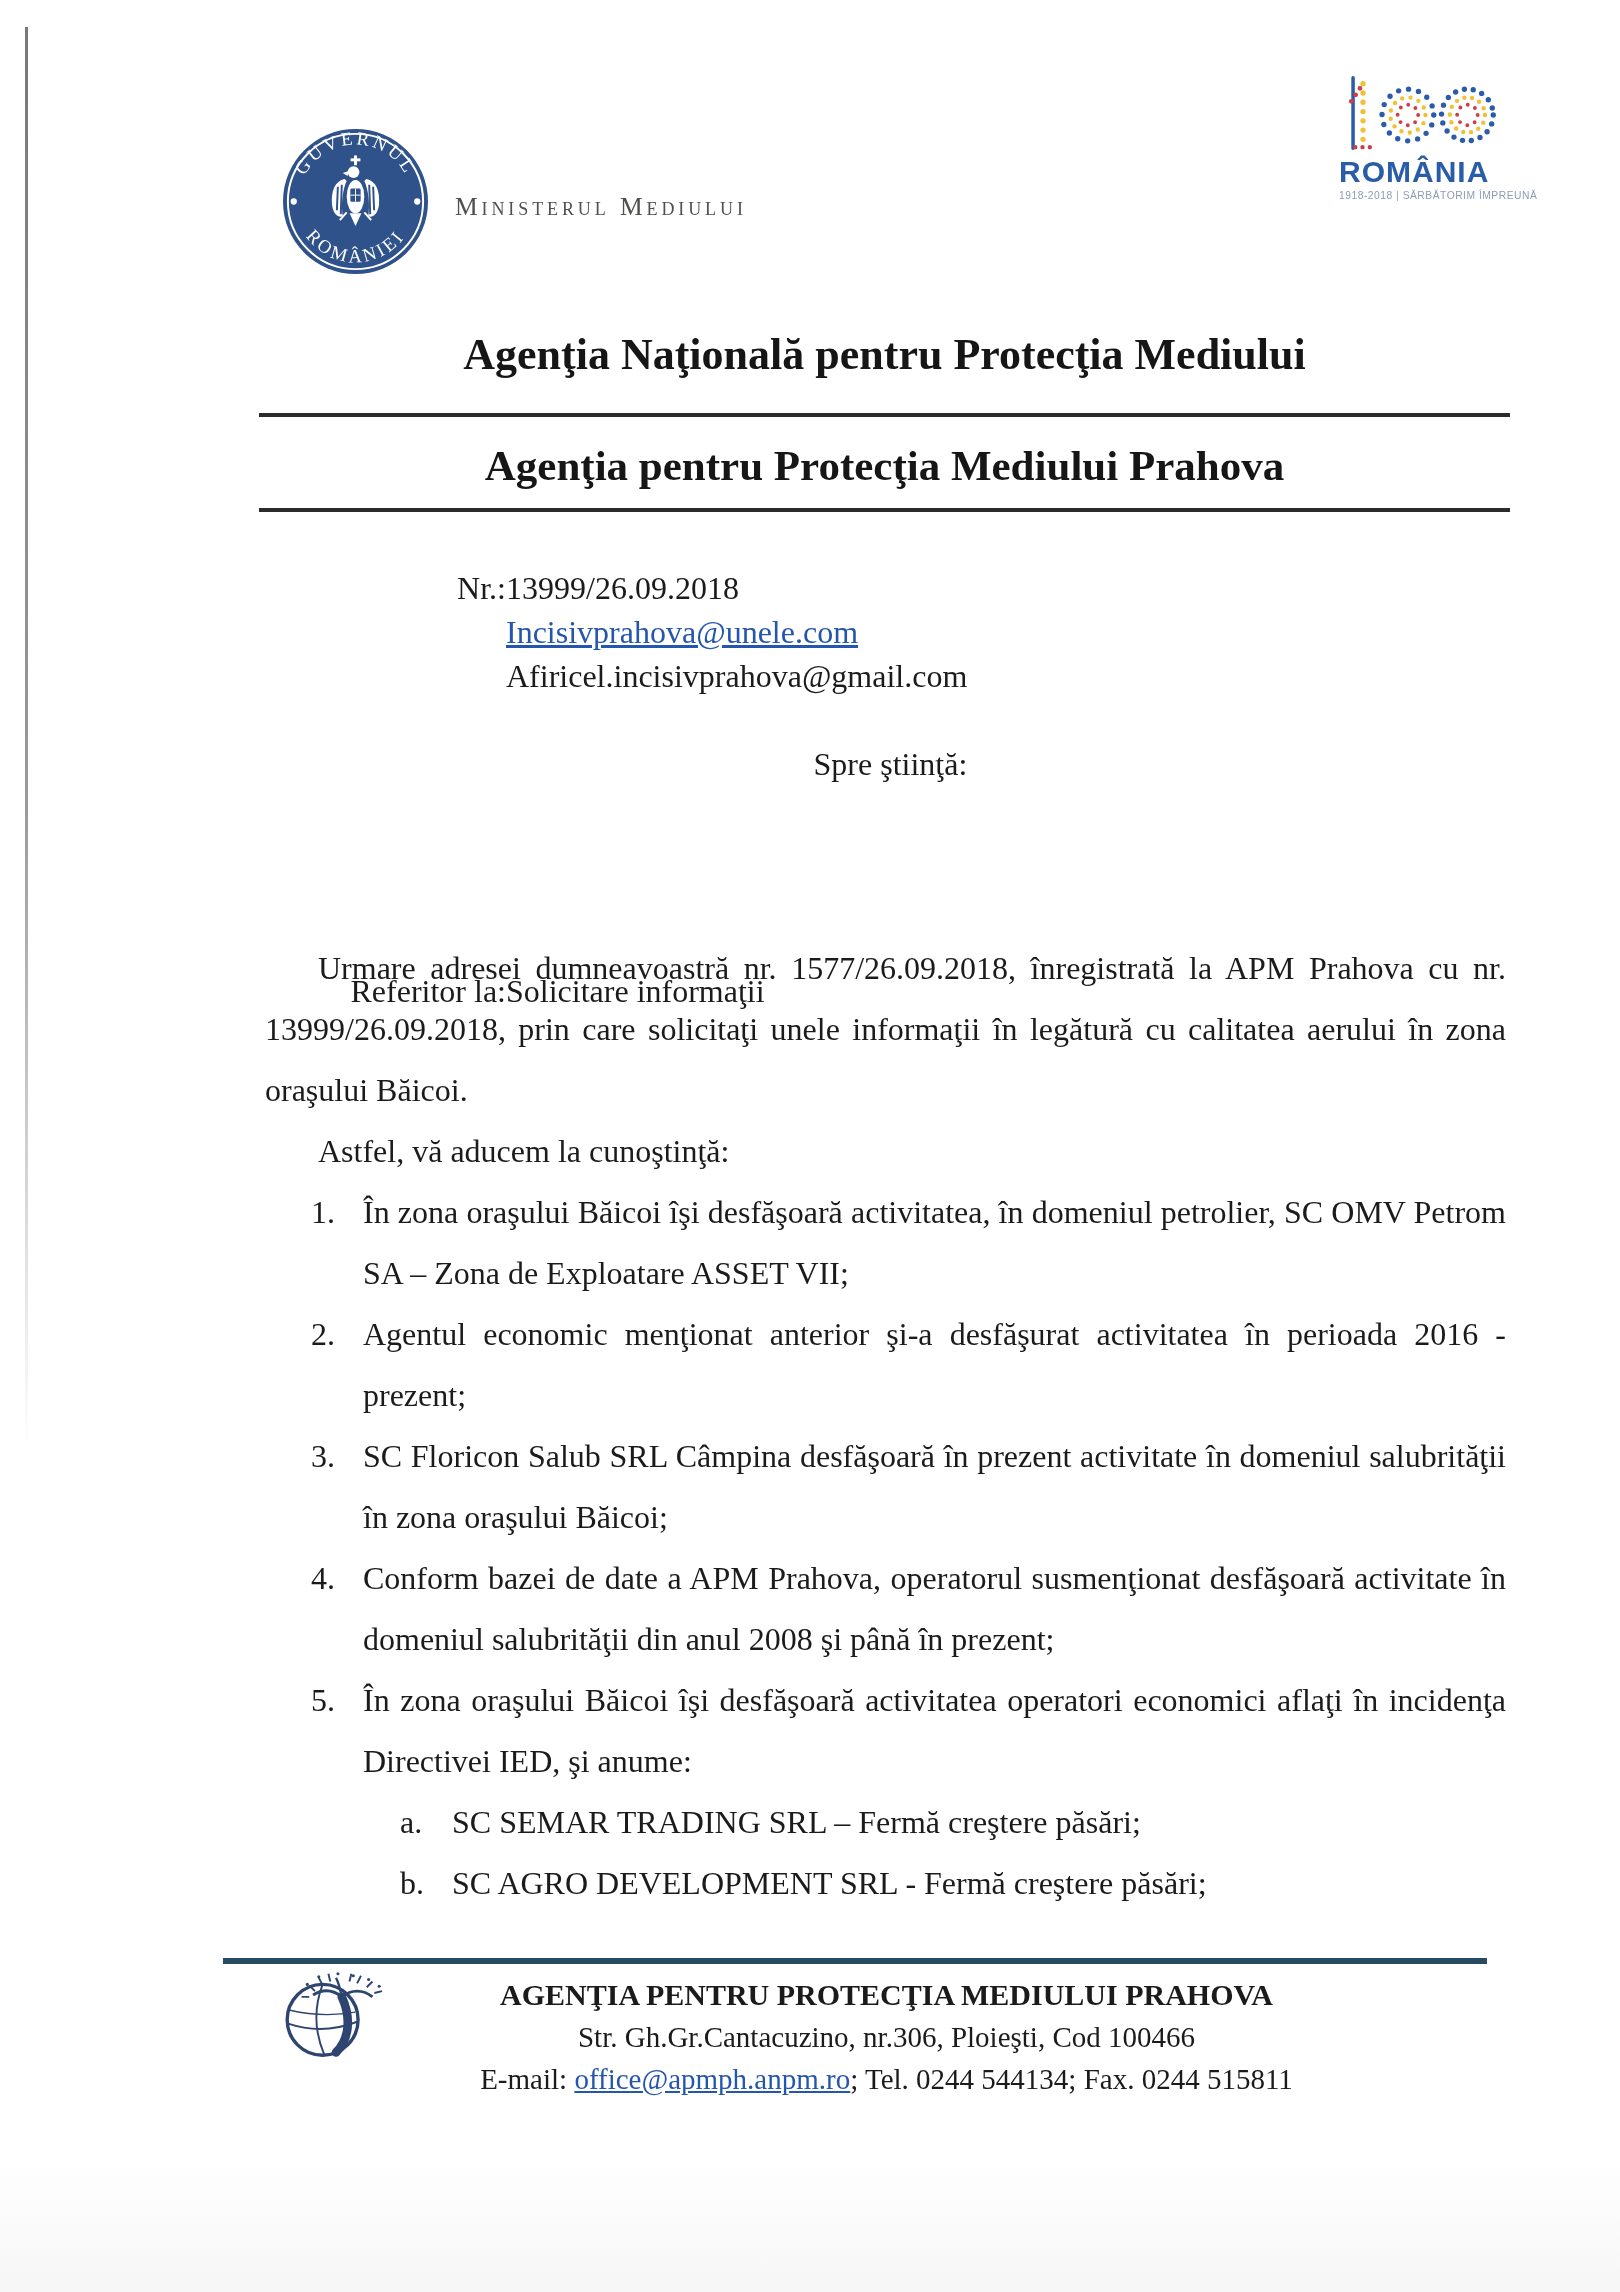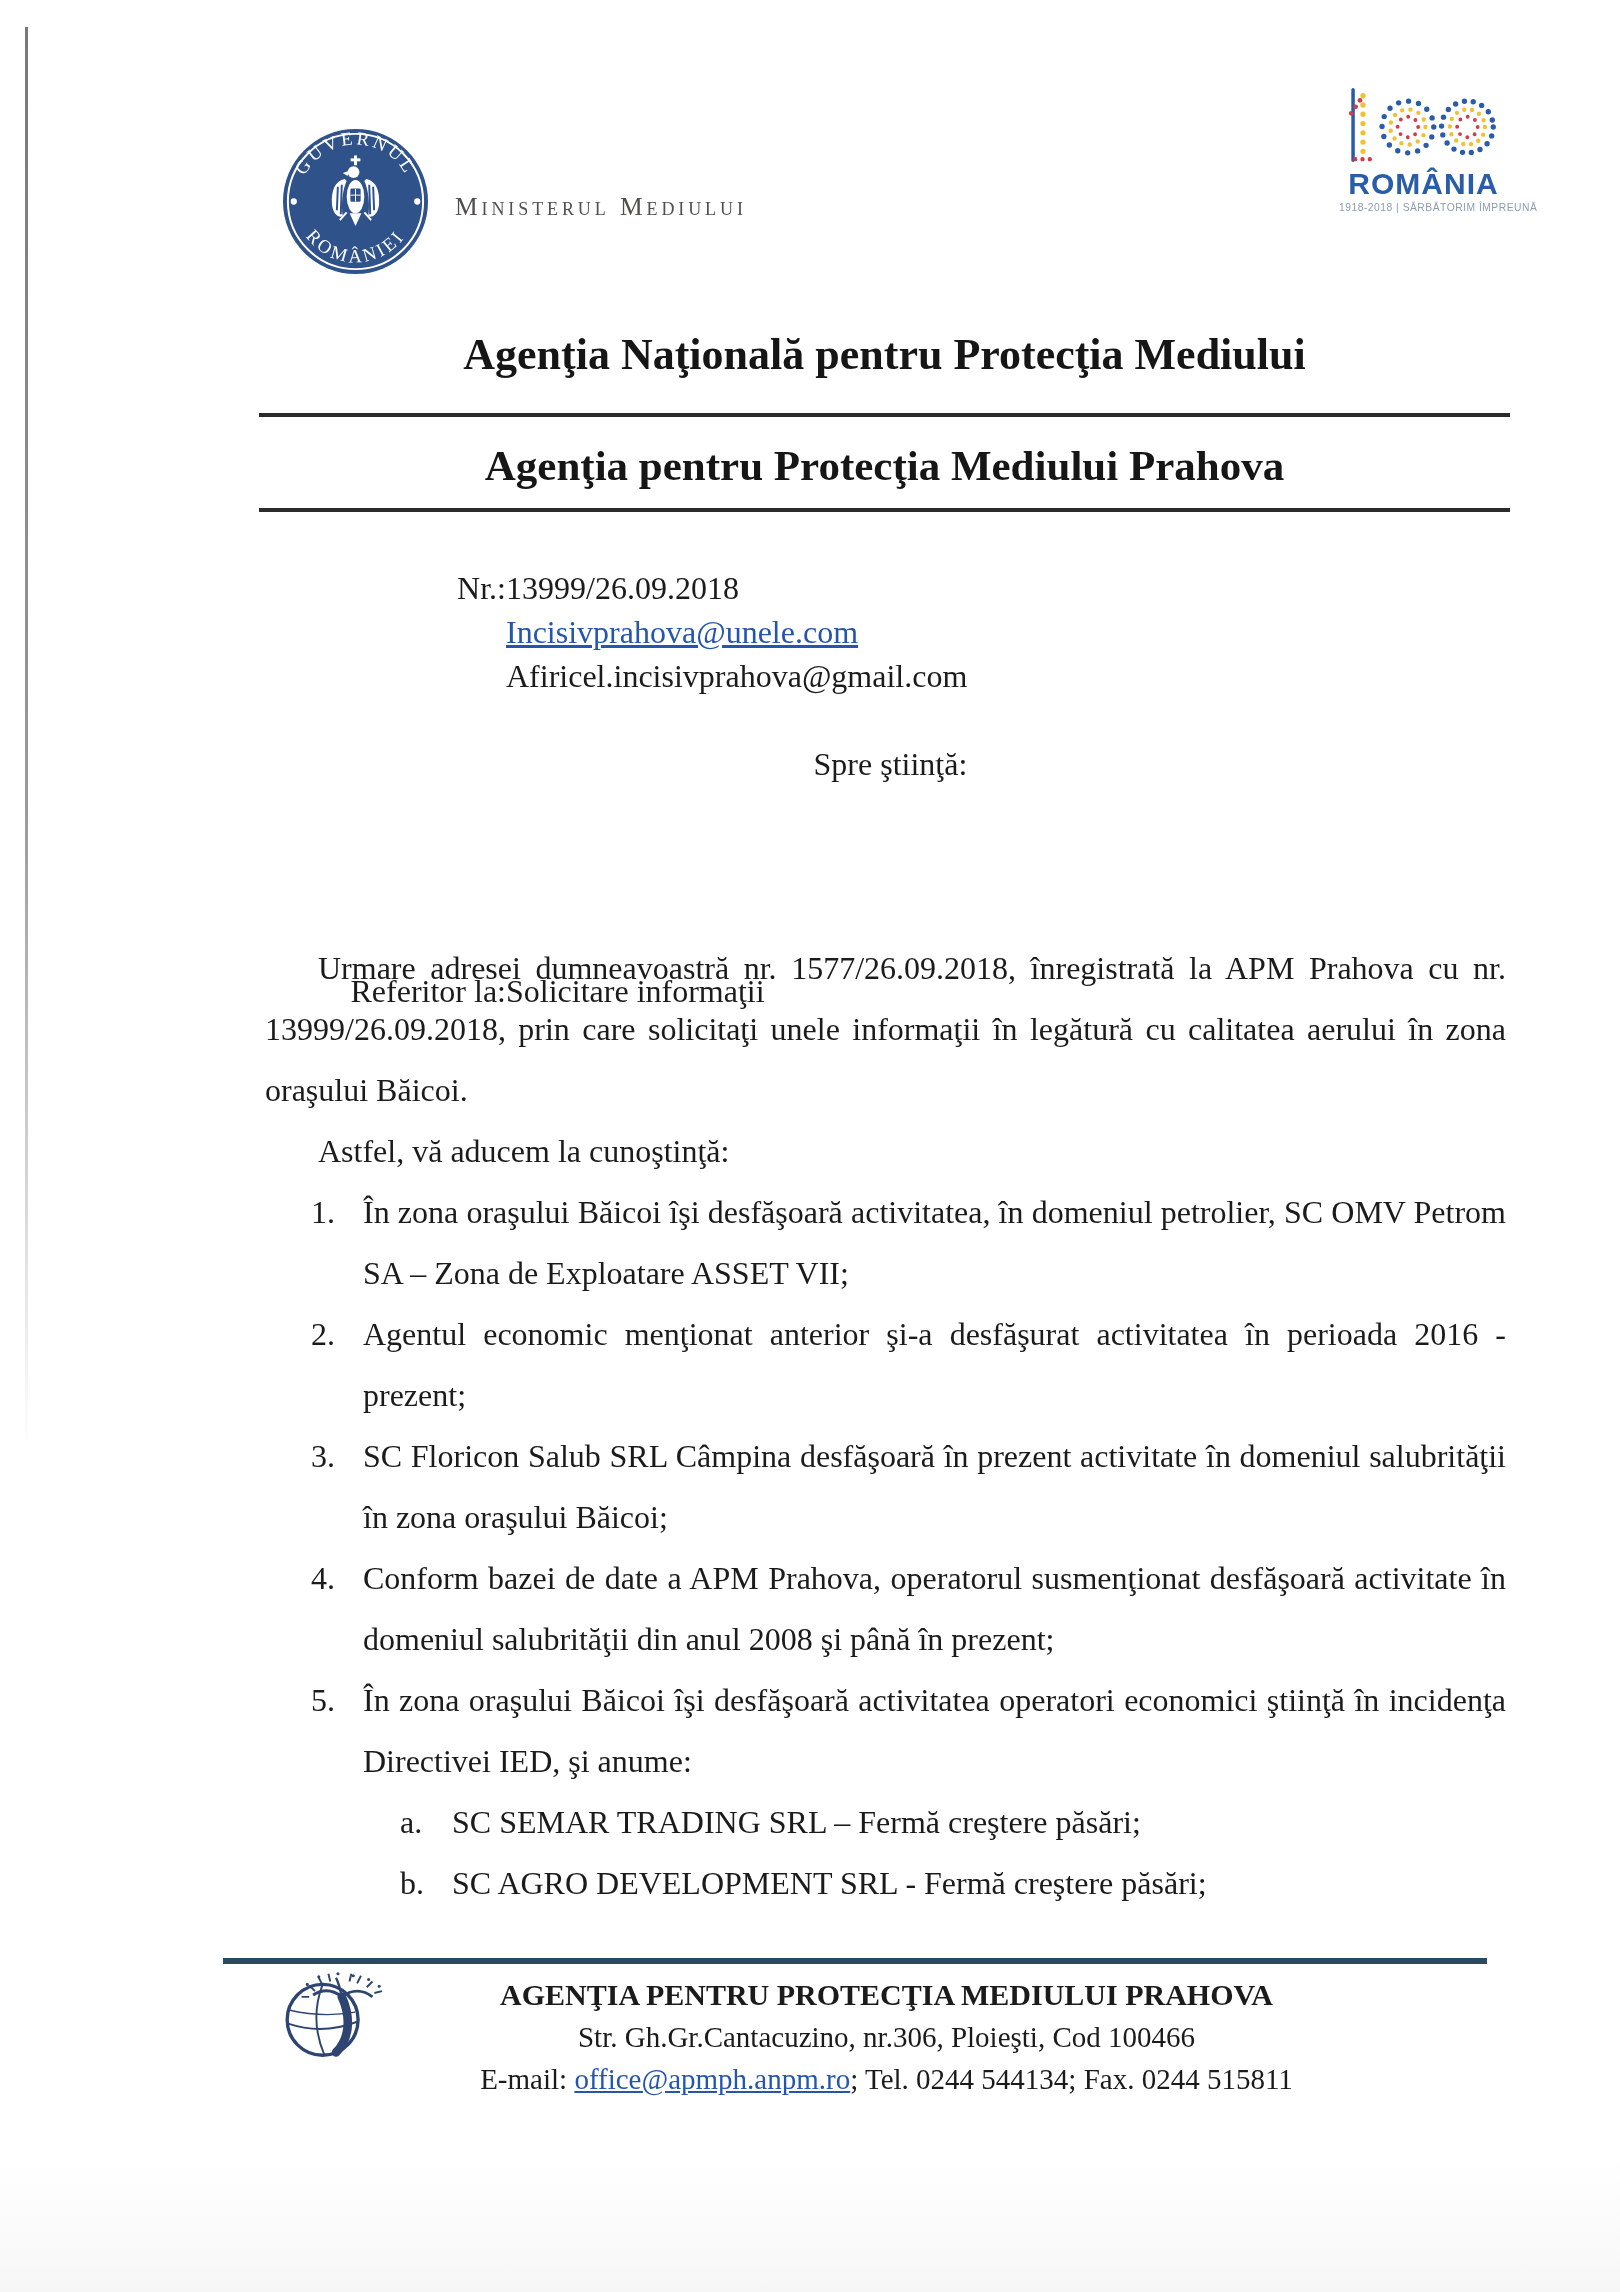--- a/index.html
+++ b/index.html
@@ -11,21 +11,21 @@
   }
   .scan-line {
     position:absolute; left:24.5px; top:27.4px; width:3.9px; height:1421px;
     background:linear-gradient(to bottom,#787878 0%,#9a9a9a 55%,rgba(160,160,160,0) 100%);
   }
   .seal { position:absolute; left:282px; top:128px; width:147px; height:147px; }
   .ministry {
     position:absolute; left:455px; top:192px;
     font-size:25.5px; letter-spacing:3.9px; color:#514f4b; font-variant:small-caps;
   }
-  .centennial { position:absolute; left:1339px; top:86px; width:169px; text-align:center; }
+  .centennial { position:absolute; left:1339px; top:74px; width:169px; }
   .centennial svg.hundred { width:155px; height:80px; display:block; margin:0 auto; }
   .c-country {
     font-family:"Liberation Sans",sans-serif; font-weight:bold; font-size:30px;
     color:#2a5da8; letter-spacing:1px; margin-top:1px;
   }
   .c-tagline {
     font-family:"Liberation Sans",sans-serif; font-size:10.3px; color:#8b9cb4;
     letter-spacing:0.5px; margin-top:1px; white-space:nowrap;
   }
   .title1 { position:absolute; left:259px; top:329px; width:1251px; text-align:center;
@@ -162,21 +162,21 @@
     <div class="list-item">
       <span class="li-num">3.</span>
       <div class="li-text">SC Floricon Salub SRL Câmpina desfăşoară în prezent activitate în domeniul salubrităţii în zona oraşului Băicoi;</div>
     </div>
     <div class="list-item">
       <span class="li-num">4.</span>
       <div class="li-text">Conform bazei de date a APM Prahova, operatorul susmenţionat desfăşoară activitate în domeniul salubrităţii din anul 2008 şi până în prezent;</div>
     </div>
     <div class="list-item">
       <span class="li-num">5.</span>
-      <div class="li-text">În zona oraşului Băicoi îşi desfăşoară activitatea operatori economici ştiinţă în incidenţa Directivei IED, şi anume:</div>
+      <div class="li-text">În zona oraşului Băicoi îşi desfăşoară activitatea operatori economici aflaţi în incidenţa Directivei IED, şi anume:</div>
     </div>
 
     <div class="sub-item">
       <span class="sub-num">a.</span>
       <div class="sub-text">SC SEMAR TRADING SRL – Fermă creştere păsări;</div>
     </div>
     <div class="sub-item">
       <span class="sub-num">b.</span>
       <div class="sub-text">SC AGRO DEVELOPMENT SRL - Fermă creştere păsări;</div>
     </div>

